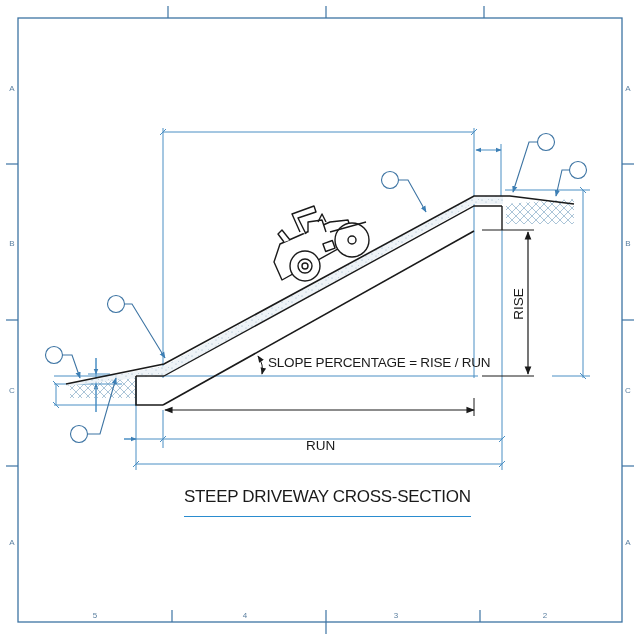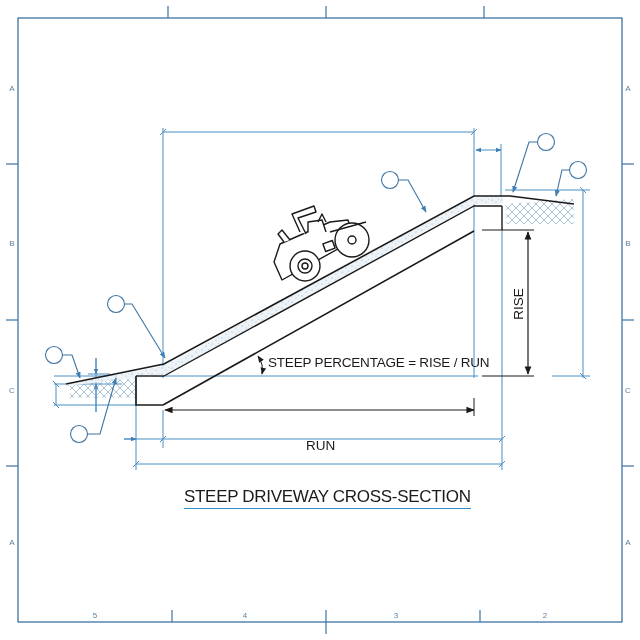--- a/index.html
+++ b/index.html
@@ -3,21 +3,21 @@
 <meta charset="utf-8">
 <style>
   html, body { margin: 0; padding: 0; background: #ffffff; }
   body { width: 640px; height: 640px; overflow: hidden; position: relative; font-family: "Liberation Sans", sans-serif; }
   #sheet { position: absolute; left: 0; top: 0; width: 640px; height: 640px; }
   .lbl { position: absolute; font-family: "Liberation Sans", sans-serif; font-size: 8px; color: #5a7fa0; transform: translate(-50%, -50%); }
   .annot { position: absolute; font-family: "Liberation Sans", sans-serif; color: #1a1a1a; white-space: nowrap; }
   #slope-text { left: 268px; top: 355px; font-size: 13.5px; letter-spacing: -0.2px; }
   #run-text { left: 306px; top: 394px; font-size: 13.5px; margin-top: 44px; }
   #rise-text { left: 518px; top: 304px; font-size: 13.5px; transform: translate(-50%, -50%) rotate(-90deg); }
-  #title-text { left: 184px; top: 487px; font-size: 17px; letter-spacing: -0.3px; border-bottom: 1.6px solid #2a8ccf; padding-bottom: 1px; }
+  #title-text { left: 184px; top: 487px; font-size: 17px; letter-spacing: -0.3px; border-bottom: 1.6px solid #2a8ccf; padding-bottom: 9px; }
 </style>
 </head>
 <body>
 
 <div id="sheet">
 <svg width="640" height="640" viewBox="0 0 640 640" xmlns="http://www.w3.org/2000/svg">
   <defs>
     <pattern id="hatch" width="8" height="8" patternUnits="userSpaceOnUse">
       <path d="M0 4 L4 0 M4 8 L8 4 M0 4 L4 8 M4 0 L8 4" stroke="#7aa3c2" stroke-width="0.7" fill="none"></path>
     </pattern>
@@ -177,17 +177,17 @@
 <span class="lbl" style="left:12px; top:243px;">B</span>
 <span class="lbl" style="left:12px; top:390px;">C</span>
 <span class="lbl" style="left:12px; top:542px;">A</span>
 
 <span class="lbl" style="left:628px; top:88px;">A</span>
 <span class="lbl" style="left:628px; top:243px;">B</span>
 <span class="lbl" style="left:628px; top:390px;">C</span>
 <span class="lbl" style="left:628px; top:542px;">A</span>
 
 
-<span id="slope-text" class="annot">STEEP PERCENTAGE = RISE / RUN</span>
+<span id="slope-text" class="annot">SLOPE PERCENTAGE = RISE / RUN</span>
 <span id="run-text" class="annot">RUN</span>
 <span id="rise-text" class="annot">RISE</span>
 <span id="title-text" class="annot">STEEP DRIVEWAY CROSS-SECTION</span>
 </div>
 
 </body></html>

